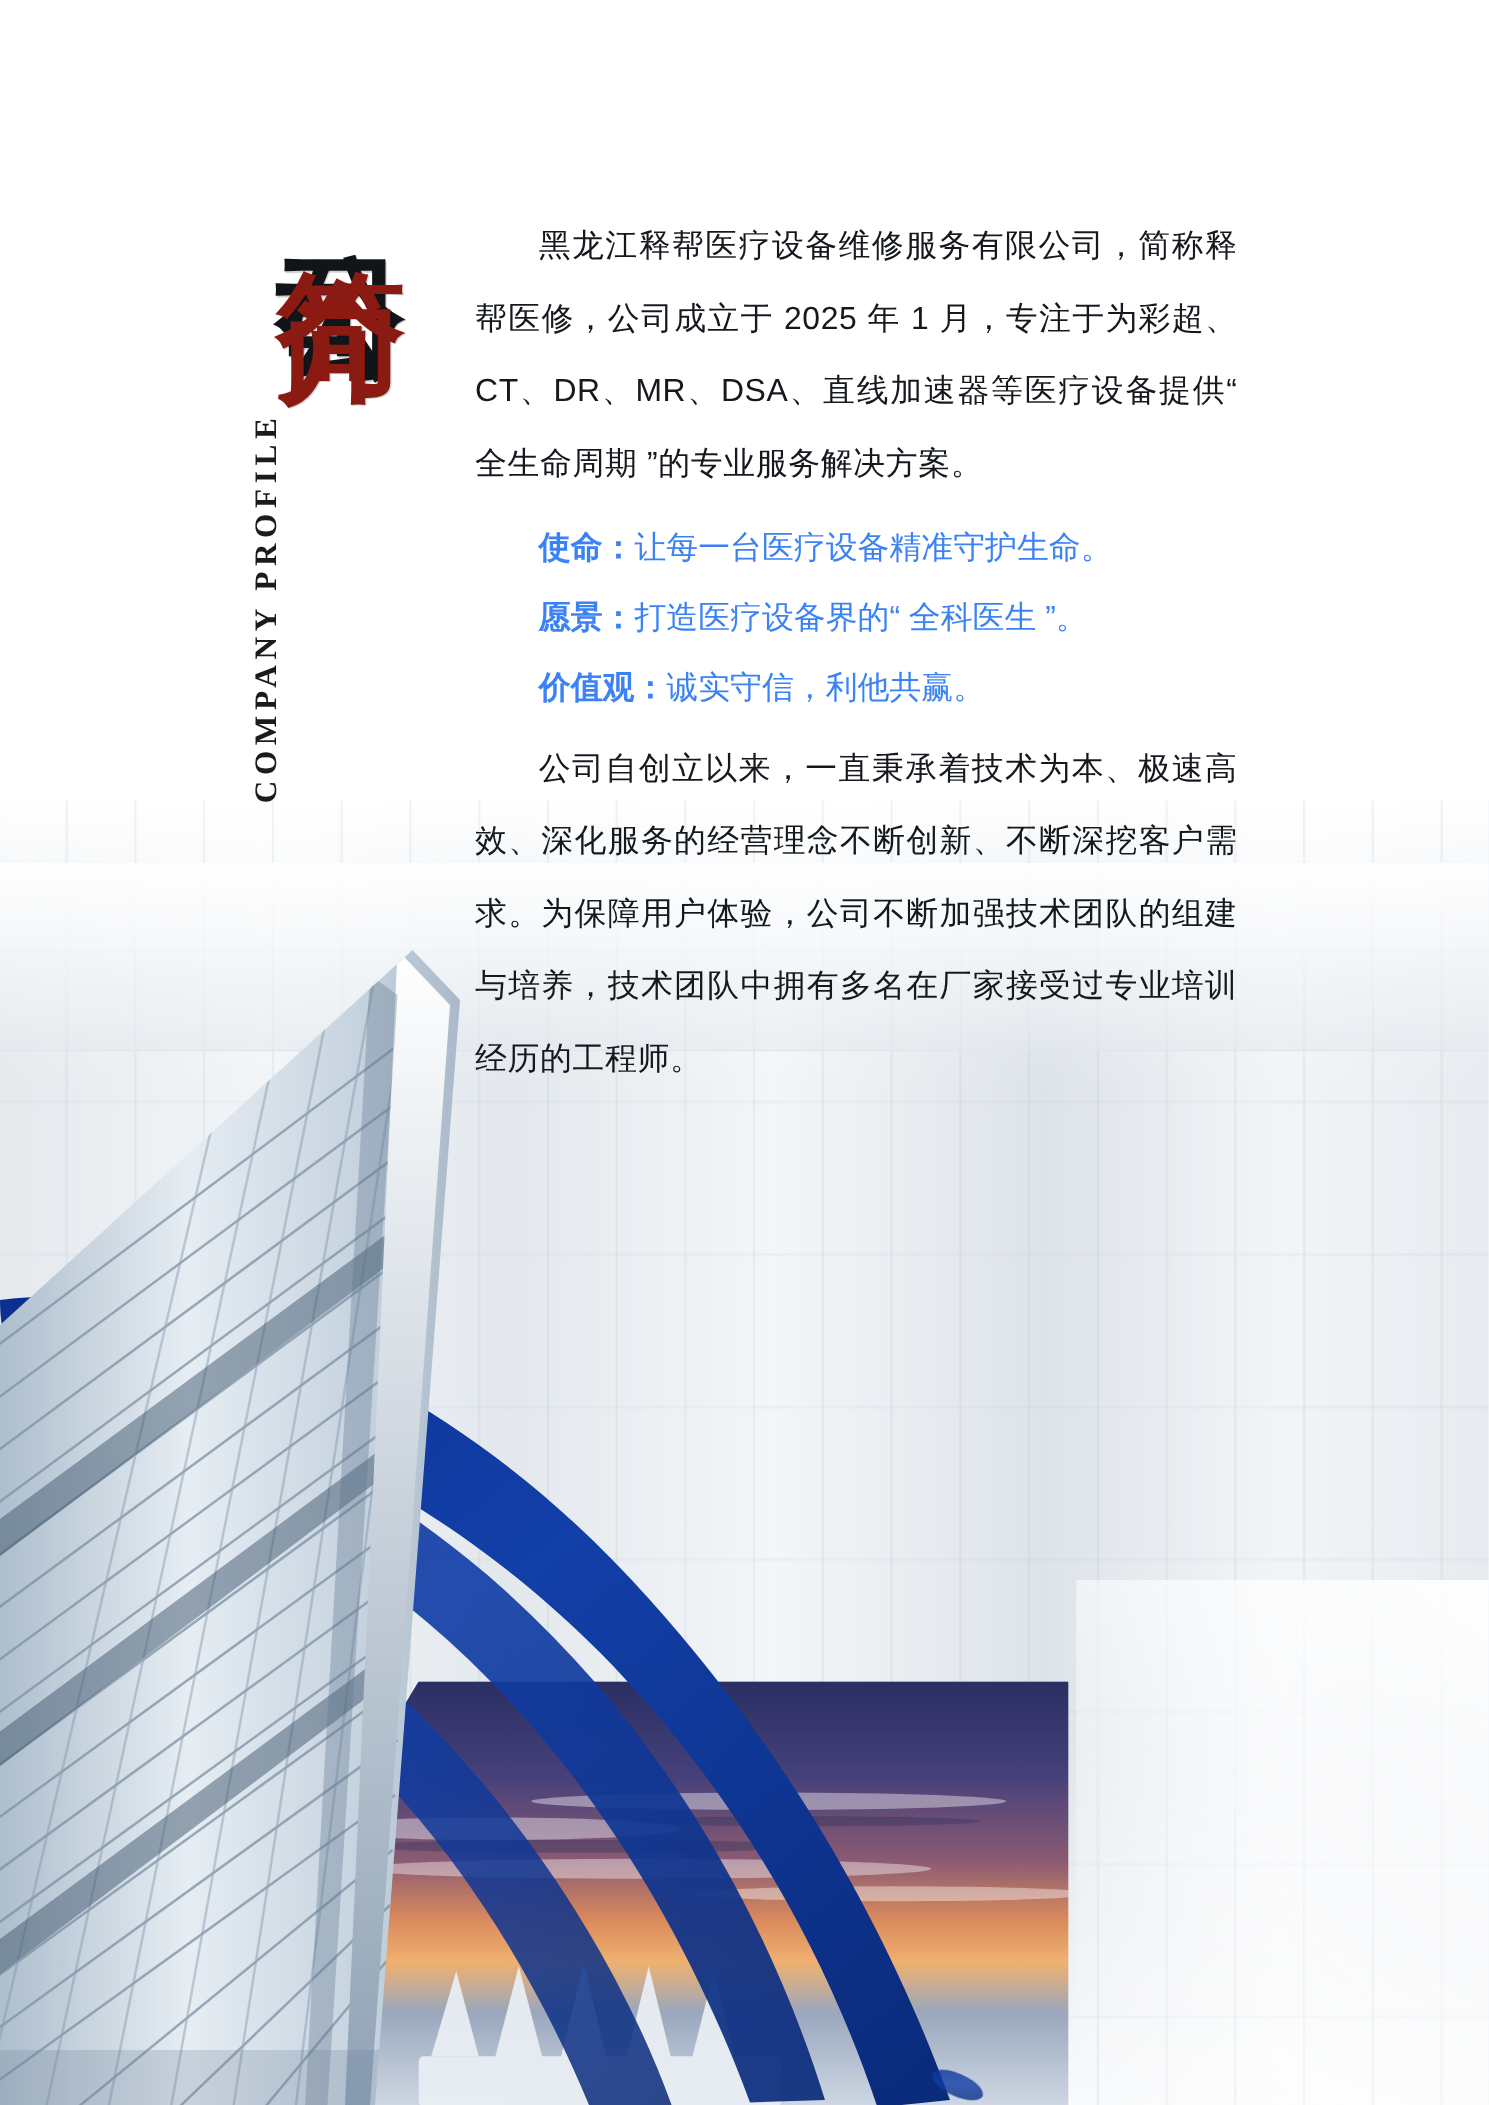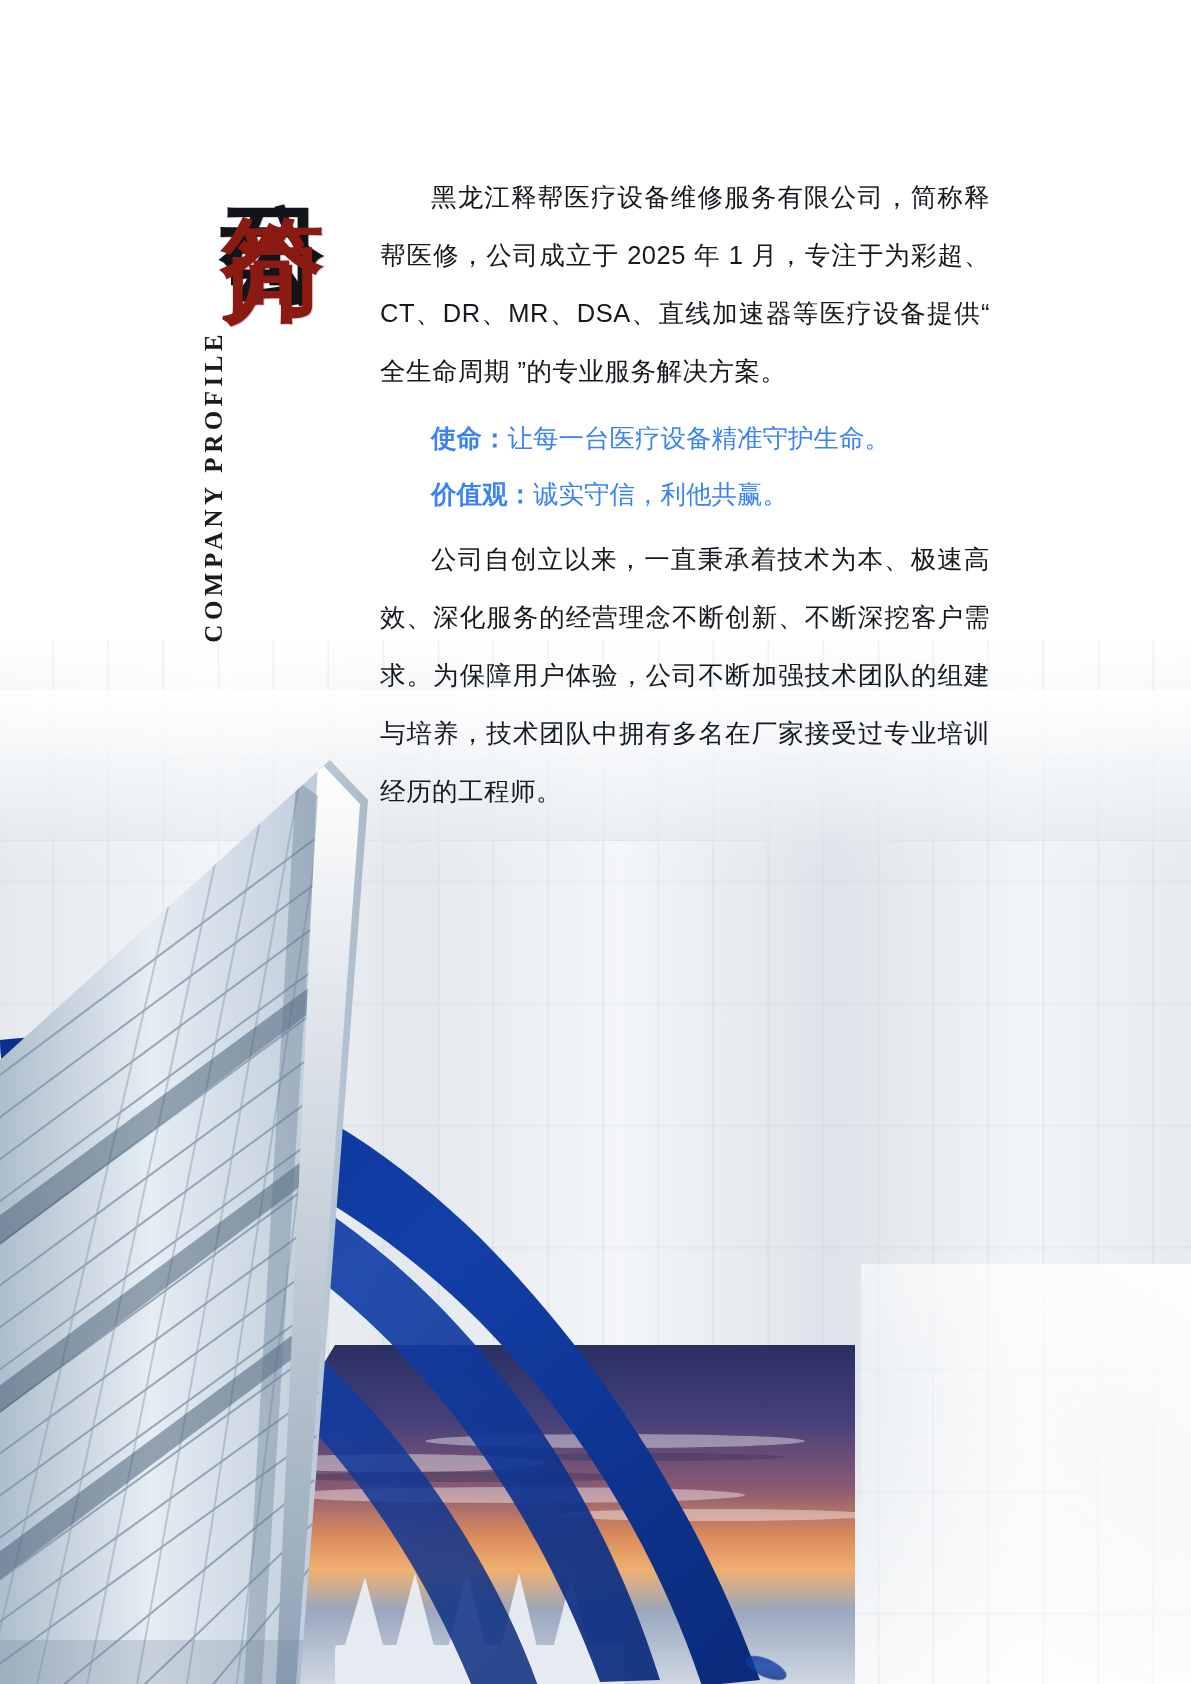--- a/index.html
+++ b/index.html
@@ -311,20 +311,23 @@
   </div>
 
   <div class="copy">
     <p class="para">黑龙江释帮医疗设备维修服务有限公司，简称释帮医修，公司成立于 2025 年 1 月，专注于为彩超、CT、DR、MR、DSA、直线加速器等医疗设备提供“ 全生命周期 ”的专业服务解决方案。</p>
 
     <div class="kv-block">
       <p class="kv">
         <b>使命：</b><span>让每一台医疗设备精准守护生命。</span>
       </p>
       <p class="kv">
+        <b>愿景：</b><span>打造医疗设备界的“ 全科医生 ”。</span>
+      </p>
+      <p class="kv">
         <b>价值观：</b><span>诚实守信，利他共赢。</span>
       </p>
     </div>
 
     <p class="para para2">公司自创立以来，一直秉承着技术为本、极速高效、深化服务的经营理念不断创新、不断深挖客户需求。为保障用户体验，公司不断加强技术团队的组建与培养，技术团队中拥有多名在厂家接受过专业培训经历的工程师。</p>
   </div>
 
   <div class="page-fold"></div>
 </div>
 

